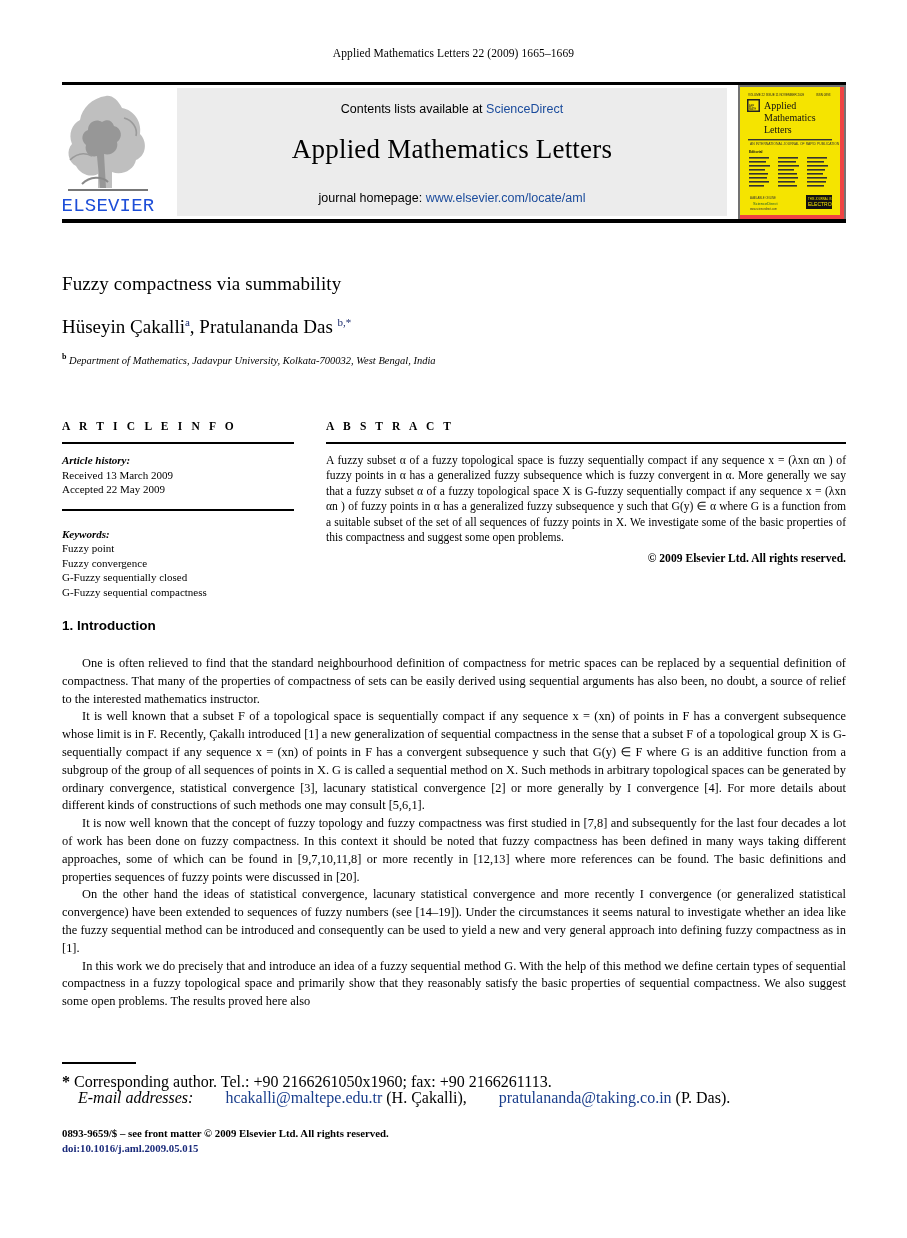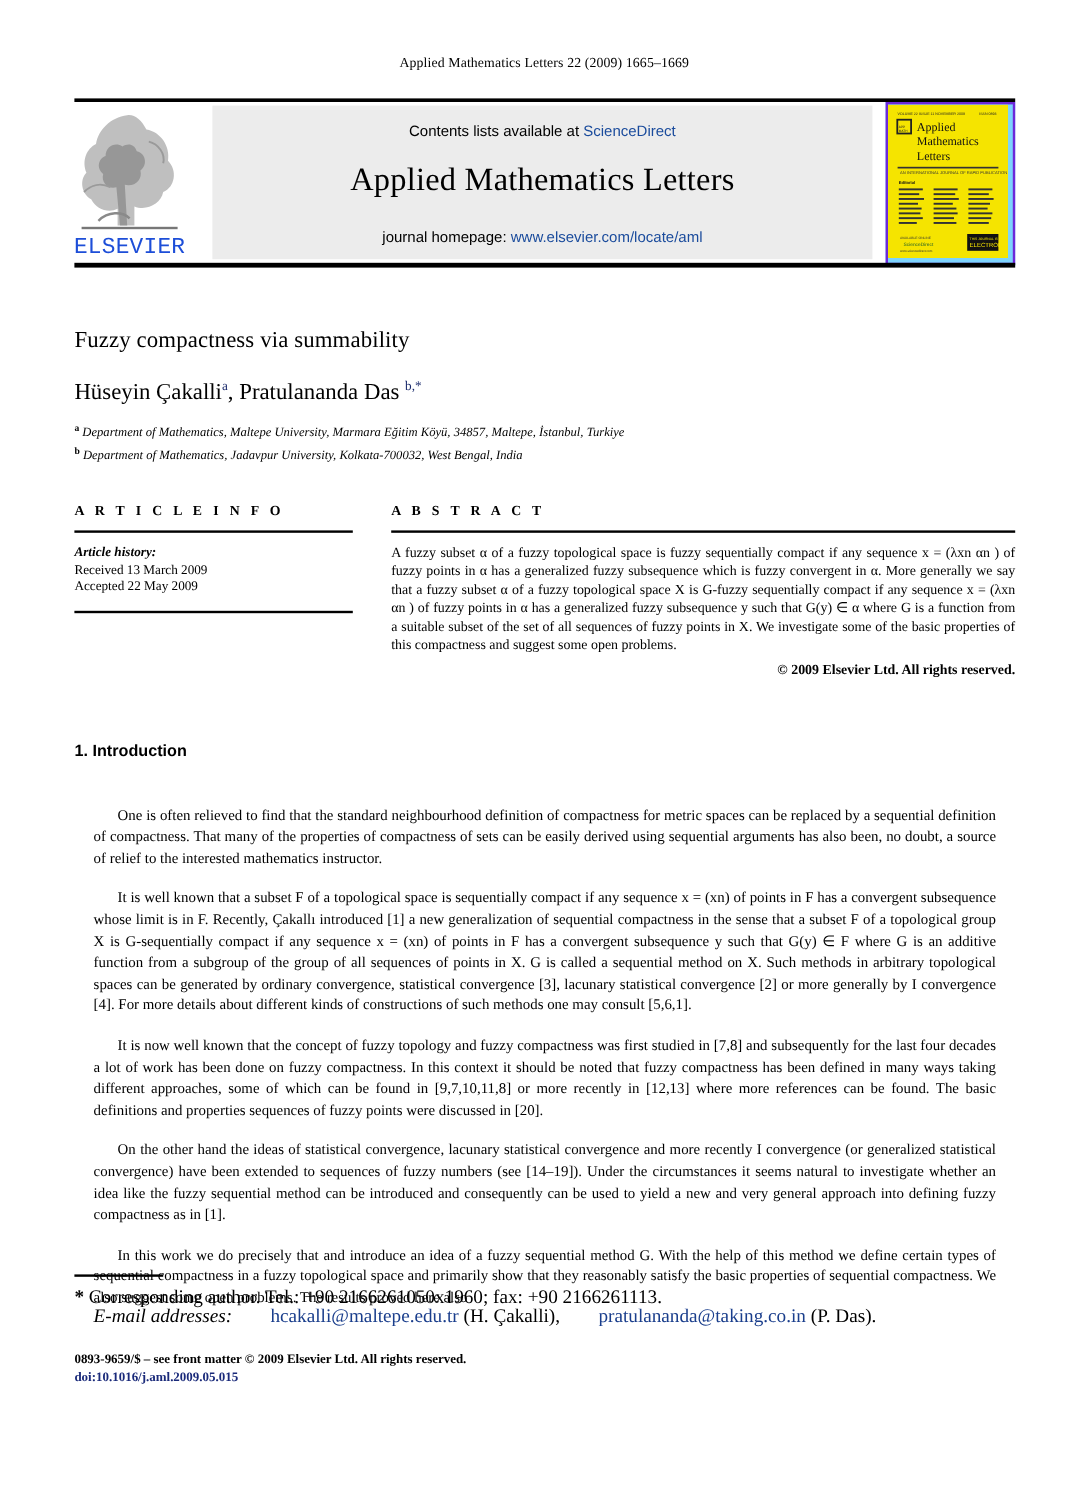--- a/index.html
+++ b/index.html
@@ -101,22 +101,22 @@
     font-family: "Liberation Sans", sans-serif;
   }
   .homepage-link { color: #1a4b9c; }
 
   .cover-thumb {
     position: absolute;
     left: 676px;
     top: 3px;
     width: 104px;
     height: 132px;
-    border: 2px solid #6d28d9;
-    background: #7dd3fc;
+    border: 2px solid #737373;
+    background: #ef4444;
     overflow: hidden;
   }
   .cover-inner { position:absolute; inset:0; }
 
   
   .article-title {
     position: absolute;
     left: 62px;
     top: 273px;
     width: 700px;
@@ -215,21 +215,21 @@
   .body-text {
     position: absolute;
     left: 62px;
     top: 655px;
     width: 784px;
     font-size: 12.4px;
     line-height: 17.8px;
     text-align: justify;
   }
   .body-text p {
-    margin: 16px;
+    margin: 0;
     text-indent: 20px;
   }
 
   
   .foot-rule {
     position: absolute;
     left: 62px;
     top: 1062px;
     width: 74px;
     height: 2px;
@@ -348,36 +348,40 @@
   </div>
 
   <div class="article-title">Fuzzy compactness via summability</div>
 
   <div class="authors">
     <span>Hüseyin Çakalli</span><span class="aff-mark">a</span>, <span>Pratulananda Das</span> <span class="aff-mark">b,*</span>
   </div>
 
   <div class="affiliations">
     <div>
-      <span class="aff-sup">a</span> <span>Department of Mathematics, Maltepe University, Marmara Eğitim Köyü, 34857, Maltepe, İstanbul, Turkiye</span>
-    </div>
-    <div>
       <span class="aff-sup">b</span> <span>Department of Mathematics, Jadavpur University, Kolkata-700032, West Bengal, India</span>
     </div>
   </div>
 
   <div class="info-col">
     <div class="section-caps">A R T I C L E    I N F O</div>
     <div class="thin-rule"></div>
     <div class="info-block">
       <div class="info-head">Article history:</div>
       <div>Received 13 March 2009</div>
       <div>Accepted 22 May 2009</div>
     </div>
     <div class="info-sep"></div>
+    <div class="info-block info-block2">
+      <div class="info-head">Keywords:</div>
+      <div>Fuzzy point</div>
+      <div>Fuzzy convergence</div>
+      <div>G-Fuzzy sequentially closed</div>
+      <div>G-Fuzzy sequential compactness</div>
+    </div>
   </div>
 
   <div class="abs-col">
     <div class="section-caps">A B S T R A C T</div>
     <div class="thin-rule"></div>
     <div class="abstract-body">A fuzzy subset α of a fuzzy topological space is fuzzy sequentially compact if any sequence x = (λxn αn ) of fuzzy points in α has a generalized fuzzy subsequence which is fuzzy convergent in α. More generally we say that a fuzzy subset α of a fuzzy topological space X is G-fuzzy sequentially compact if any sequence x = (λxn αn ) of fuzzy points in α has a generalized fuzzy subsequence y such that G(y) ∈ α where G is a function from a suitable subset of the set of all sequences of fuzzy points in X. We investigate some of the basic properties of this compactness and suggest some open problems.</div>
     <div class="copyright-line">© 2009 Elsevier Ltd. All rights reserved.</div>
   </div>
 
   <div class="sec-heading">1. Introduction</div>

